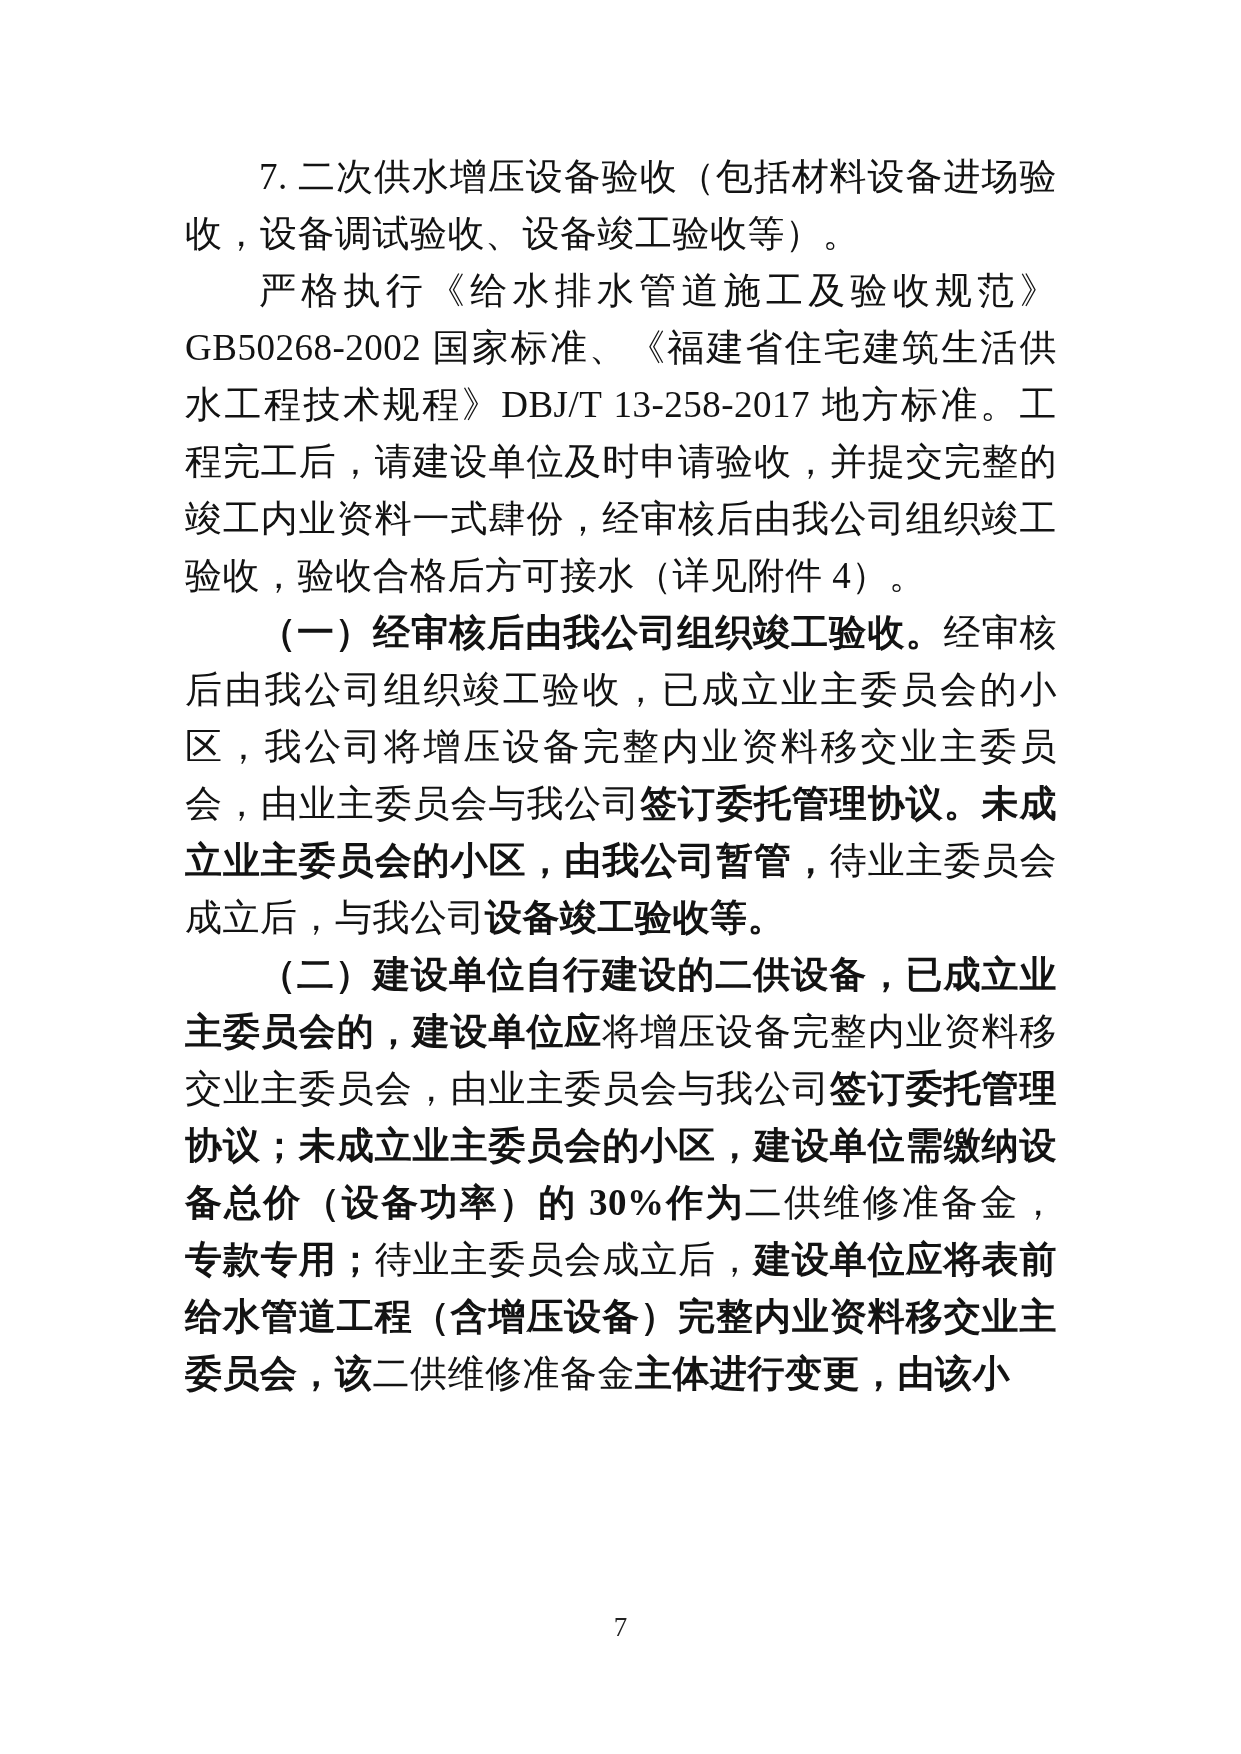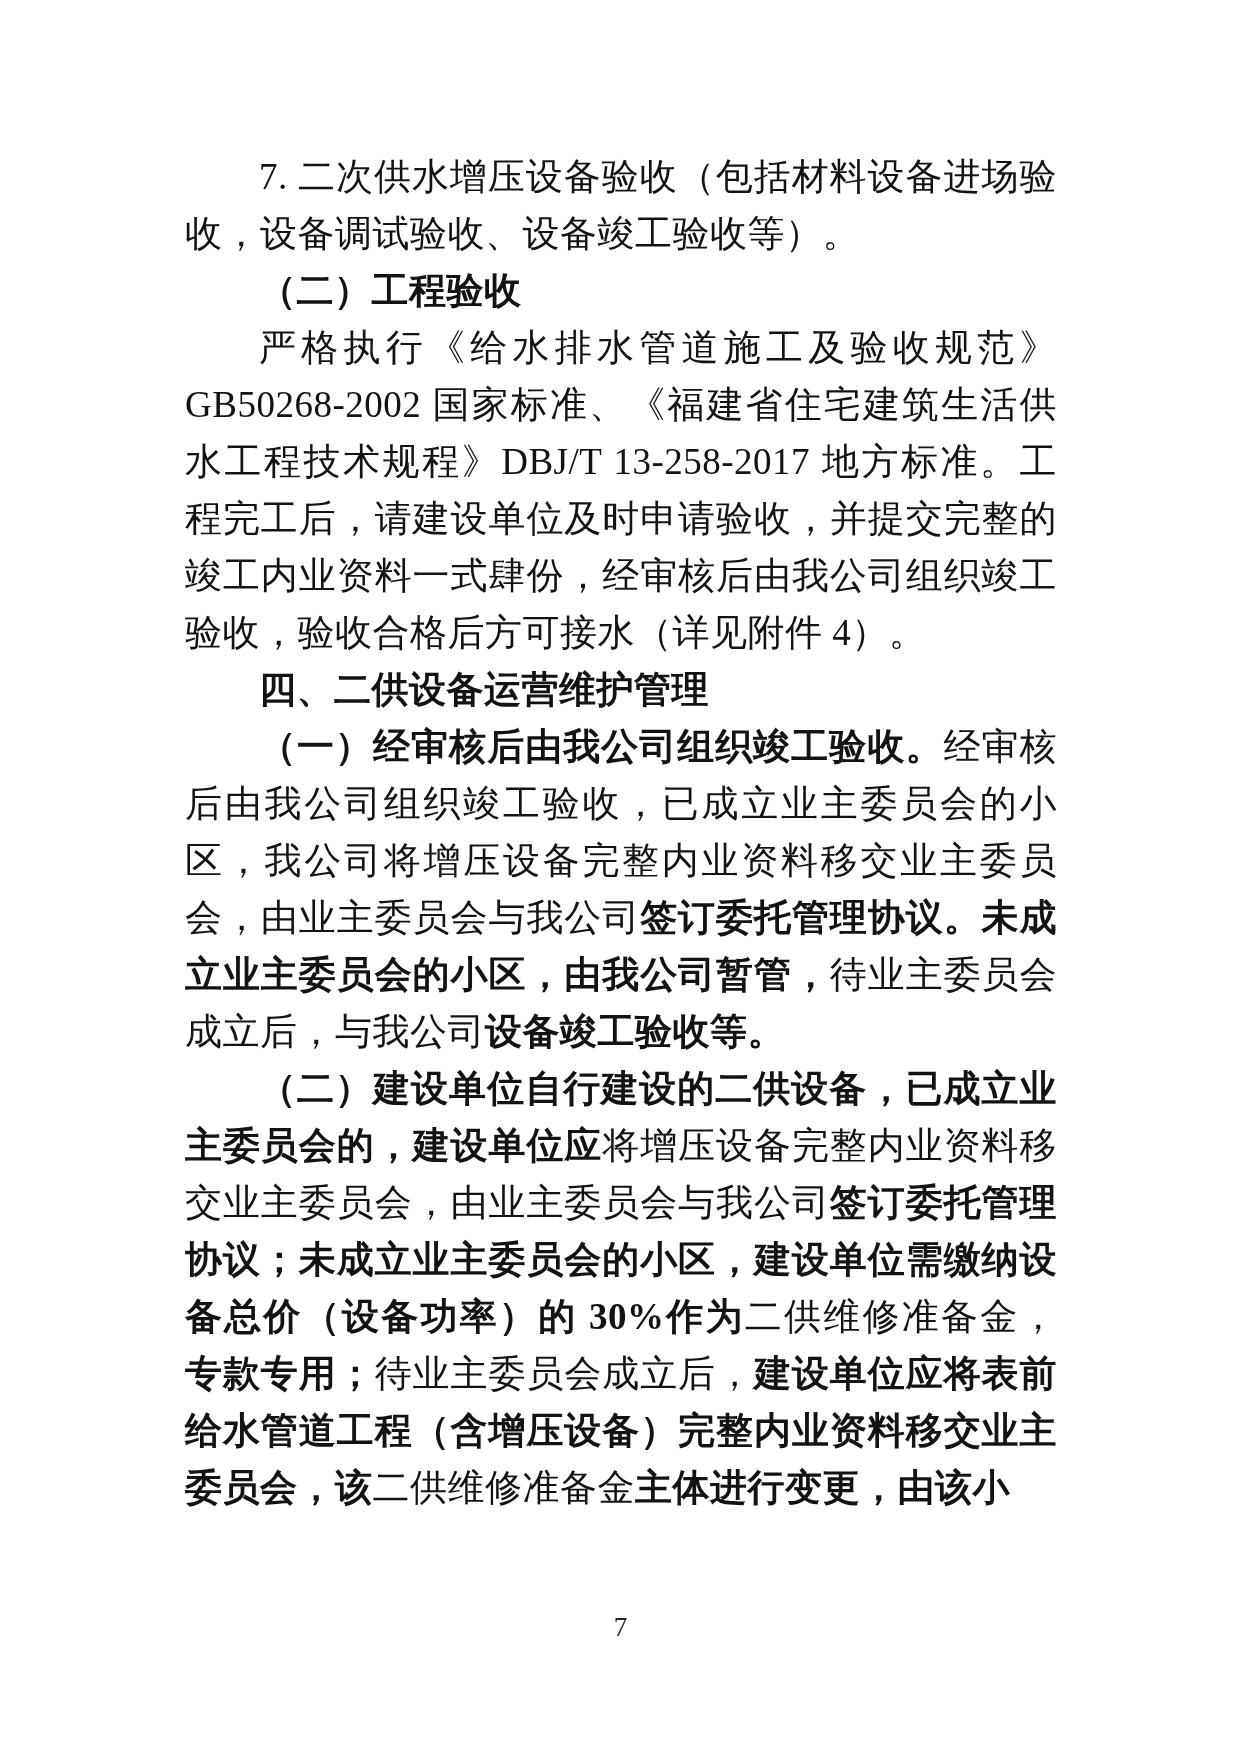--- a/index.html
+++ b/index.html
@@ -48,20 +48,18 @@
     font-size: 27px;
     color: #222;
   }
 </style>
 </head>
 <body>
 
 <div class="page">
   <div class="doc-body" id="doc-body">
       <p class="para body"><span class="run-r">7. 二次供水增压设备验收（包括材料设备进场验收，设备调试验收、设备竣工验收等）。</span></p>
-      <p class="para heading"><span class="run-b">（二）工程验收</span></p>
       <p class="para body"><span class="run-r">严格执行《给水排水管道施工及验收规范》GB50268-2002 国家标准、《福建省住宅建筑生活供水工程技术规程》DBJ/T 13-258-2017 地方标准。工程完工后，请建设单位及时申请验收，并提交完整的竣工内业资料一式肆份，经审核后由我公司组织竣工验收，验收合格后方可接水（详见附件 4）。</span></p>
-      <p class="para heading"><span class="run-b">四、二供设备运营维护管理</span></p>
       <p class="para body"><span class="run-b">（一）经审核后由我公司组织竣工验收。</span><span class="run-r">经审核后由我公司组织竣工验收，已成立业主委员会的小区，我公司将增压设备完整内业资料移交业主委员会，由业主委员会与我公司</span><span class="run-b">签订委托管理协议。未成立业主委员会的小区，由我公司暂管，</span><span class="run-r">待业主委员会成立后，与我公司</span><span class="run-b">设备竣工验收等。</span></p>
       <p class="para body"><span class="run-b">（二）建设单位自行建设的二供设备，已成立业主委员会的，建设单位应</span><span class="run-r">将增压设备完整内业资料移交业主委员会，由业主委员会与我公司</span><span class="run-b">签订委托管理协议；未成立业主委员会的小区，建设单位需缴纳设备总价（设备功率）的 30%作为</span><span class="run-r">二供维修准备金，</span><span class="run-b">专款专用；</span><span class="run-r">待业主委员会成立后，</span><span class="run-b">建设单位应将表前给水管道工程（含增压设备）完整内业资料移交业主委员会，该</span><span class="run-r">二供维修准备金</span><span class="run-b">主体进行变更，由该小</span></p>
     </div>
   <div class="page-footer">7</div>
 </div>
 
 </body></html>

